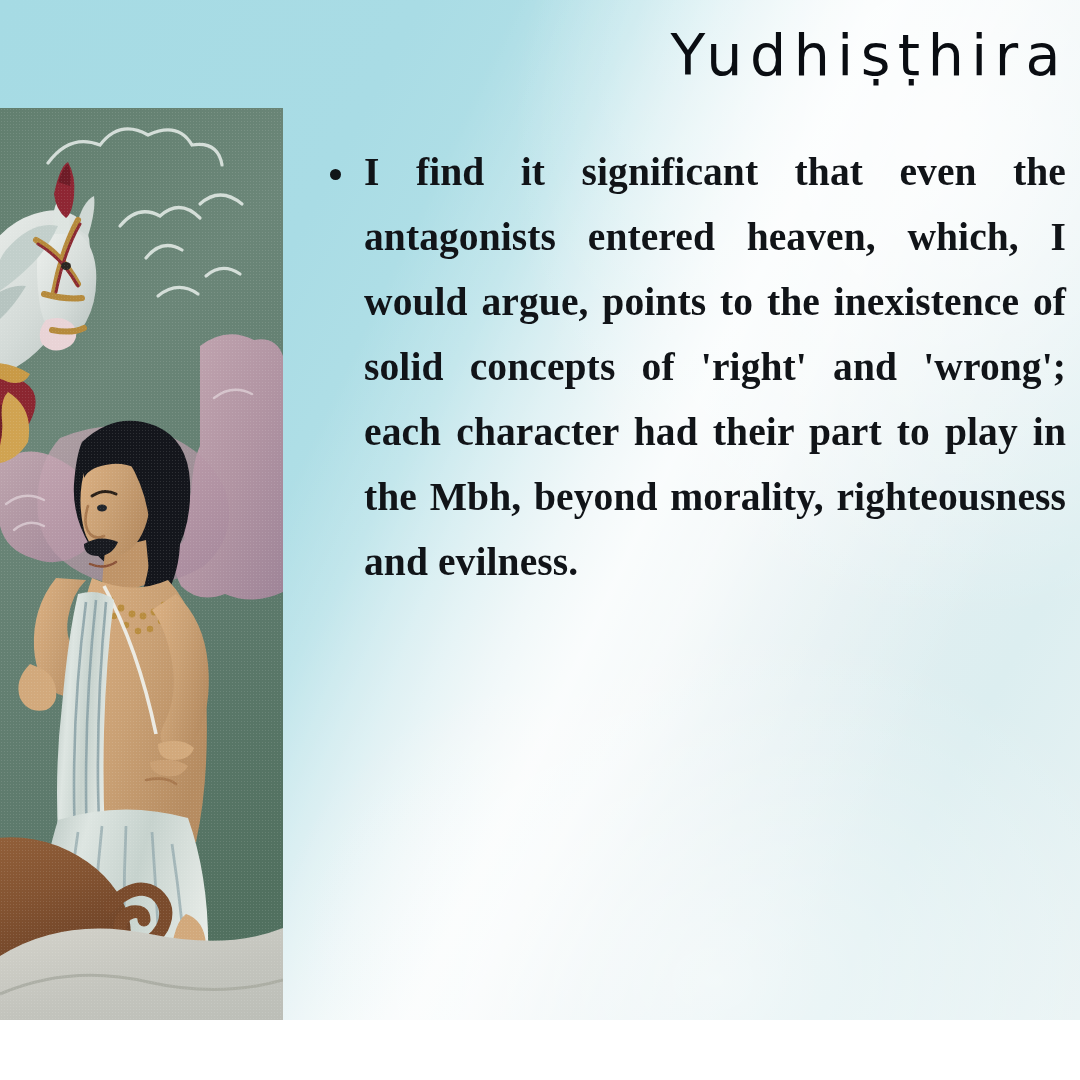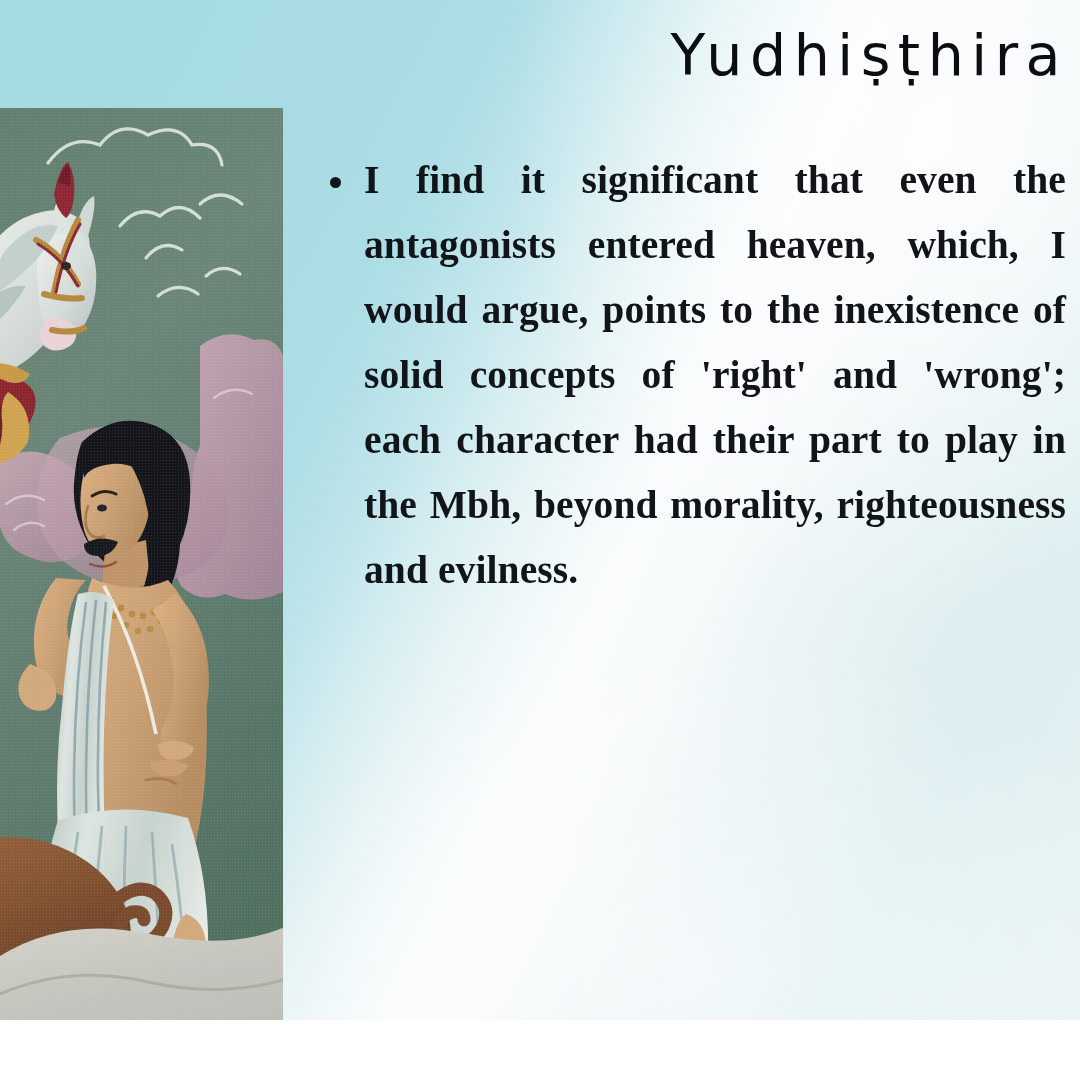--- a/index.html
+++ b/index.html
@@ -103,21 +103,21 @@
     letter-spacing: 7.5px;
     color: #0a0d12;
     line-height: 1.05;
     white-space: nowrap;
   }
 
   
   .body-block {
     position: absolute;
     left: 318px;
-    top: 148px;
+    top: 140px;
     width: 748px;
   }
   .bullet-list {
     margin: 0;
     padding: 0;
     list-style: none;
   }
   .bullet-item {
     position: relative;
     padding-left: 46px;

